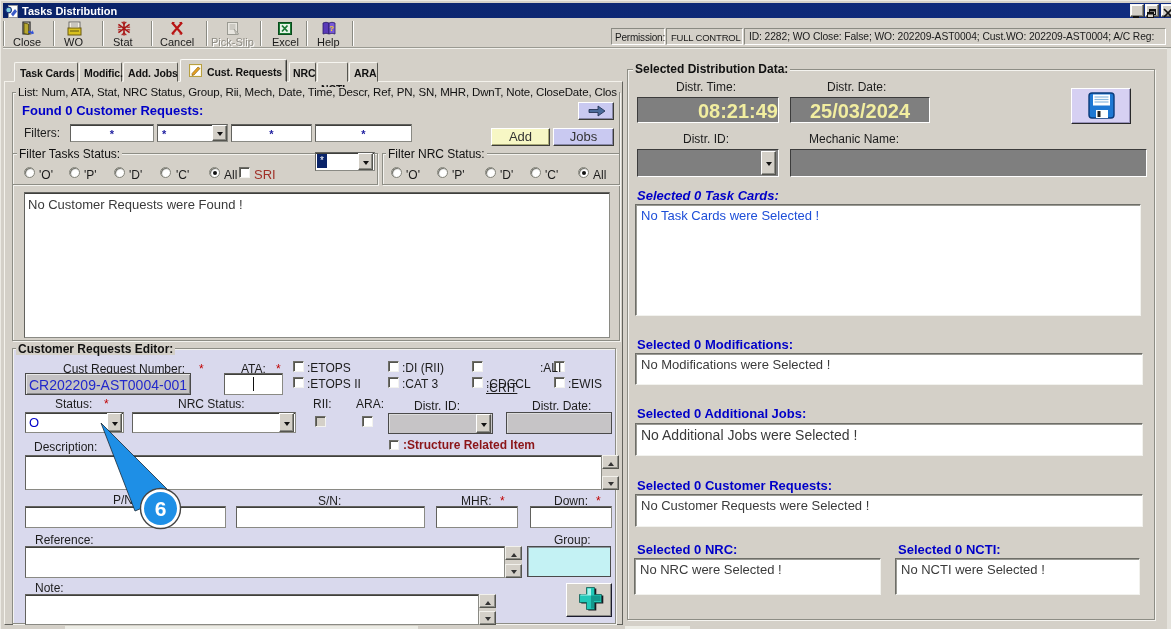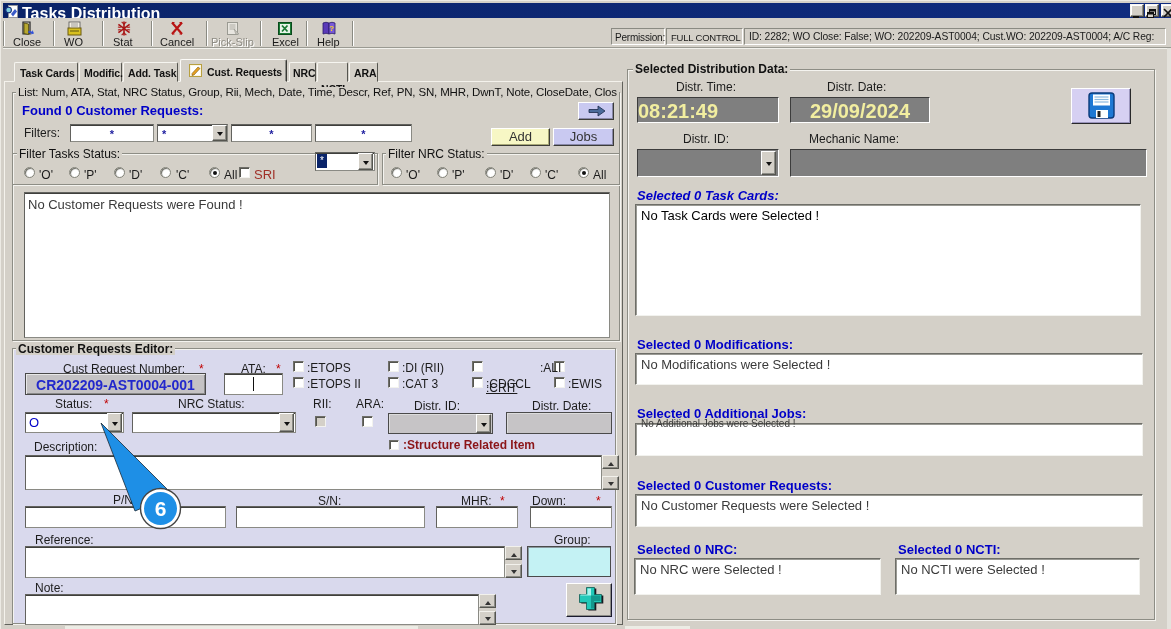--- a/index.html
+++ b/index.html
@@ -24,21 +24,21 @@
 .sbtn.up::after { content:""; position:absolute; left:50%; top:50%; margin:-3px 0 0 -3px; border:3px solid transparent; border-bottom:4px solid #333; }
 .sbtn.dn::after { content:""; position:absolute; left:50%; top:50%; margin:-1px 0 0 -3px; border:3px solid transparent; border-top:4px solid #333; }
 .red { color:#C00000; }
 </style>
 </head>
 <body>
 <div class="abs" style="left:0;top:0;width:1171px;height:1px;background:#ECEAE4;"></div>
 <div class="abs" style="left:0;top:0;width:1px;height:629px;background:#ECEAE4;"></div>
 
 <div class="abs" style="left:3px;top:3px;width:1168px;height:15px;background:linear-gradient(90deg,#0A2368,#102C80);"></div>
-<div class="abs" style="left:22px;top:5px;font-size:16px;font-weight:bold;color:#fff;">Tasks Distribution</div>
+<div class="abs" style="left:22px;top:5px;font-size:11px;font-weight:bold;color:#fff;">Tasks Distribution</div>
 <div id="appicon" class="abs" style="left:5px;top:4px;width:13px;height:13px;">
   <svg width="13" height="13" viewBox="0 0 13 13">
     <rect x="3.5" y="0.5" width="9" height="12" fill="#fdfdfd" stroke="#9a9a9a" stroke-width="0.8"></rect>
     <path d="M6 9 L10 4 L12 6.5 L8 11.5 Z" fill="#3a5ac8"></path>
     <circle cx="3.6" cy="5" r="2.8" fill="#7ecede" stroke="#16307e" stroke-width="1.1"></circle>
   </svg>
 </div>
 <div class="raised" style="left:1130px;top:4px;width:14px;height:13px;"><svg width="12" height="11" viewBox="0 0 12 11">
       <rect x="2" y="8" width="6" height="2" fill="#111"></rect>
     </svg></div>
@@ -147,21 +147,21 @@
 </div>
 
 <div class="abs" style="left:4px;top:81px;width:619px;height:544px;background:#D4D0C8;border:1px solid;border-color:#f4f2ec #62625c #62625c #f4f2ec;"></div>
 
 <div id="tabs" style="position:absolute;left:0;top:0;font-size:10.5px;font-weight:bold;color:#111;white-space:nowrap;letter-spacing:-0.1px;">
   <div class="abs" style="left:14px;top:62px;width:64px;height:20px;background:#D4D0C8;border:1px solid;border-color:#f6f5f0 #55554f #D4D0C8 #f6f5f0;border-radius:2px 2px 0 0;"></div>
   <div class="abs" style="left:20px;top:67px;">Task Cards</div>
   <div class="abs" style="left:79px;top:62px;width:43px;height:20px;background:#D4D0C8;border:1px solid;border-color:#f6f5f0 #55554f #D4D0C8 #f6f5f0;border-radius:2px 2px 0 0;"></div>
   <div class="abs" style="left:84px;top:67px;">Modific.</div>
   <div class="abs" style="left:123px;top:62px;width:55px;height:20px;background:#D4D0C8;border:1px solid;border-color:#f6f5f0 #55554f #D4D0C8 #f6f5f0;border-radius:2px 2px 0 0;"></div>
-  <div class="abs" style="left:128px;top:67px;">Add. Task</div>
+  <div class="abs" style="left:128px;top:67px;">Add. Jobs</div>
 
   <div class="abs" style="left:180px;top:59px;width:107px;height:23px;background:#D4D0C8;border:1px solid;border-color:#fcfbf8 #3a3a36 #D4D0C8 #fcfbf8;border-radius:2px 2px 0 0;box-shadow:inset -1px 0 0 #8c8c86;"></div>
   <div class="abs" style="left:189px;top:64px;width:13px;height:13px;">
     <svg width="13" height="13" viewBox="0 0 13 13">
       <rect x="0.5" y="0.5" width="12" height="12" fill="#fdf6e0" stroke="#b8a040" stroke-width="1"></rect>
       <rect x="2" y="2" width="9" height="9" fill="#fff"></rect>
       <path d="M3 9.5 L9 3 L11 4.5 L5 11 L3 11.5 Z" fill="#e8a020" stroke="#7a5a10" stroke-width="0.6"></path>
     </svg>
   </div>
   <div class="abs" style="left:207px;top:66px;">Cust. Requests</div>
@@ -230,21 +230,21 @@
   <div class="fld" style="left:24px;top:192px;width:586px;height:146px;"></div>
   <div class="abs" style="left:28px;top:197px;font-size:13px;color:#3a3a3a;">No Customer Requests were Found !</div>
 </div>
 
 <div id="editor">
   <div class="gb" style="left:12px;top:348px;width:604px;height:276px;background:#D9D9ED;"></div>
   <div class="gblbl" style="left:16px;top:343px;font-weight:bold;">Customer Requests Editor:</div>
 
   <div class="lbl" style="left:63px;top:363px;">Cust Request Number:</div>
   <div class="lbl red" style="left:199px;top:363px;">*</div>
-  <div class="abs" style="left:25px;top:373px;width:181px;height:22px;background:#C4C2C4;border:1px solid #4a4a4a;box-shadow:inset 1px 1px 0 #e8e8e8, inset -1px -1px 0 #8a8a8a;text-align:center;font-size:14px;font-weight:bold;color:#2228CC;line-height:23px;">CR202209-AST0004-001</div>
+  <div class="abs" style="left:25px;top:373px;width:166px;height:22px;background:#C4C2C4;border:1px solid #4a4a4a;box-shadow:inset 1px 1px 0 #e8e8e8, inset -1px -1px 0 #8a8a8a;text-align:center;font-size:14px;font-weight:normal;color:#2228CC;line-height:23px;">CR202209-AST0004-001</div>
   <div class="lbl" style="left:241px;top:363px;">ATA:</div>
   <div class="lbl red" style="left:276px;top:363px;">*</div>
   <div class="fld" style="left:224px;top:373px;width:59px;height:22px;"></div>
   <div class="abs" style="left:253px;top:377px;width:1px;height:14px;background:#111;"></div>
 
   <div class="cb" style="left:293px;top:361px;"></div>
     <div class="lbl" style="left:307px;top:362px;">:ETOPS</div>
   <div class="cb" style="left:293px;top:377px;"></div>
     <div class="lbl" style="left:307px;top:378px;">:ETOPS II</div>
   <div class="cb" style="left:388px;top:361px;"></div>
@@ -288,21 +288,21 @@
     <div class="sbtn dn" style="bottom:0;height:14px;"></div>
   </div>
 
   <div class="lbl" style="left:113px;top:494px;">P/N:</div>
   <div class="fld" style="left:25px;top:506px;width:201px;height:22px;"></div>
   <div class="lbl" style="left:318px;top:495px;">S/N:</div>
   <div class="fld" style="left:236px;top:506px;width:189px;height:22px;"></div>
   <div class="lbl" style="left:461px;top:495px;">MHR:</div>
   <div class="lbl red" style="left:500px;top:495px;">*</div>
   <div class="fld" style="left:436px;top:506px;width:82px;height:22px;"></div>
-  <div class="lbl" style="left:532px;top:495px;">Down:</div>
+  <div class="lbl" style="left:554px;top:495px;">Down:</div>
   <div class="lbl red" style="left:596px;top:495px;">*</div>
   <div class="fld" style="left:530px;top:506px;width:82px;height:22px;"></div>
 
   <div class="lbl" style="left:35px;top:534px;">Reference:</div>
   <div class="fld" style="left:25px;top:546px;width:480px;height:32px;"></div>
   <div class="scrollcol" style="left:505px;top:546px;width:17px;height:32px;">
     <div class="sbtn up" style="top:0;height:14px;"></div>
     <div class="sbtn dn" style="bottom:0;height:14px;"></div>
   </div>
   <div class="lbl" style="left:554px;top:534px;">Group:</div>
@@ -323,50 +323,50 @@
     </svg>
   </div>
 </div>
 
 <div id="rightpanel">
   <div class="gb" style="left:627px;top:69px;width:528px;height:551px;"></div>
   <div class="gblbl" style="left:633px;top:63px;font-weight:bold;">Selected Distribution Data:</div>
 
   <div class="lbl" style="left:676px;top:81px;">Distr. Time:</div>
   <div class="lbl" style="left:827px;top:81px;">Distr. Date:</div>
-  <div class="abs" style="left:637px;top:97px;width:142px;height:26px;background:#7F7F7F;border:1px solid;border-color:#3c3c3c #fff #fff #3c3c3c;text-align:left;font-size:20px;font-weight:bold;color:#F2EEA0;line-height:26px;">08:21:49</div>
-  <div class="abs" style="left:790px;top:97px;width:140px;height:26px;background:#7F7F7F;border:1px solid;border-color:#3c3c3c #fff #fff #3c3c3c;text-align:center;font-size:20px;font-weight:bold;color:#F2EEA0;line-height:26px;">29/09/2024</div>
+  <div class="abs" style="left:637px;top:97px;width:142px;height:26px;background:#7F7F7F;border:1px solid;border-color:#3c3c3c #fff #fff #3c3c3c;text-align:right;font-size:20px;font-weight:bold;color:#F2EEA0;line-height:26px;">08:21:49</div>
+  <div class="abs" style="left:790px;top:97px;width:140px;height:26px;background:#7F7F7F;border:1px solid;border-color:#3c3c3c #fff #fff #3c3c3c;text-align:center;font-size:20px;font-weight:bold;color:#F2EEA0;line-height:26px;">25/03/2024</div>
   <div class="abs" style="left:1071px;top:88px;width:60px;height:36px;background:#D6D0F2;border:1px solid;border-color:#fff #28282a #28282a #fff;box-shadow:inset -1px -1px 0 #9a94bc;">
     <svg width="58" height="34" viewBox="0 0 58 34">
       <rect x="17" y="4" width="25" height="25" rx="3" fill="#1E78D4" stroke="#0A3A7A" stroke-width="1.4"></rect>
       <rect x="21" y="5.5" width="17" height="11" fill="#fff"></rect>
       <line x1="22.5" y1="8" x2="36.5" y2="8" stroke="#88b8e0" stroke-width="1.2"></line>
       <line x1="22.5" y1="10.5" x2="36.5" y2="10.5" stroke="#88b8e0" stroke-width="1.2"></line>
       <line x1="22.5" y1="13" x2="36.5" y2="13" stroke="#88b8e0" stroke-width="1.2"></line>
       <rect x="24" y="21" width="12" height="8" fill="#fff"></rect>
       <rect x="25.5" y="22" width="3" height="6" fill="#222"></rect>
     </svg>
   </div>
   <div class="lbl" style="left:683px;top:133px;">Distr. ID:</div>
   <div class="lbl" style="left:809px;top:133px;">Mechanic Name:</div>
   <div class="abs" style="left:637px;top:149px;width:142px;height:28px;background:#7F7F7F;border:1px solid;border-color:#3c3c3c #fff #fff #3c3c3c;"></div>
   <div class="combo-btn" style="left:761px;top:151px;right:auto;bottom:auto;height:24px;"></div>
   <div class="abs" style="left:790px;top:149px;width:357px;height:28px;background:#7F7F7F;border:1px solid;border-color:#3c3c3c #fff #fff #3c3c3c;"></div>
 
   <div class="abs blue" style="left:637px;top:188px;font-size:13px;font-style:italic;">Selected 0 Task Cards:</div>
   <div class="sunk" style="left:635px;top:204px;width:506px;height:112px;"></div>
-  <div class="abs" style="left:641px;top:208px;font-size:13px;color:#000000;">No Task Cards were Selected !</div>
+  <div class="abs" style="left:641px;top:208px;font-size:13px;color:#1d4ed8;">No Task Cards were Selected !</div>
 
   <div class="abs blue" style="left:637px;top:337px;font-size:13px;">Selected 0 Modifications:</div>
   <div class="sunk" style="left:635px;top:353px;width:508px;height:32px;"></div>
   <div class="abs" style="left:641px;top:357px;font-size:13px;color:#3a3a3a;">No Modifications were Selected !</div>
 
   <div class="abs blue" style="left:637px;top:406px;font-size:13px;">Selected 0 Additional Jobs:</div>
   <div class="sunk" style="left:635px;top:423px;width:508px;height:33px;"></div>
-  <div class="abs" style="left:641px;top:418px;font-size:10px;color:#3a3a3a;">No Additional Jobs were Selected !</div>
+  <div class="abs" style="left:641px;top:427px;font-size:14px;color:#3a3a3a;">No Additional Jobs were Selected !</div>
 
   <div class="abs blue" style="left:637px;top:478px;font-size:13px;">Selected 0 Customer Requests:</div>
   <div class="sunk" style="left:635px;top:494px;width:508px;height:33px;"></div>
   <div class="abs" style="left:641px;top:498px;font-size:13px;color:#3a3a3a;">No Customer Requests were Selected !</div>
 
   <div class="abs blue" style="left:637px;top:542px;font-size:13px;">Selected 0 NRC:</div>
   <div class="sunk" style="left:634px;top:558px;width:247px;height:37px;"></div>
   <div class="abs" style="left:640px;top:562px;font-size:13px;color:#3a3a3a;">No NRC were Selected !</div>
 
   <div class="abs blue" style="left:898px;top:542px;font-size:13px;">Selected 0 NCTI:</div>

